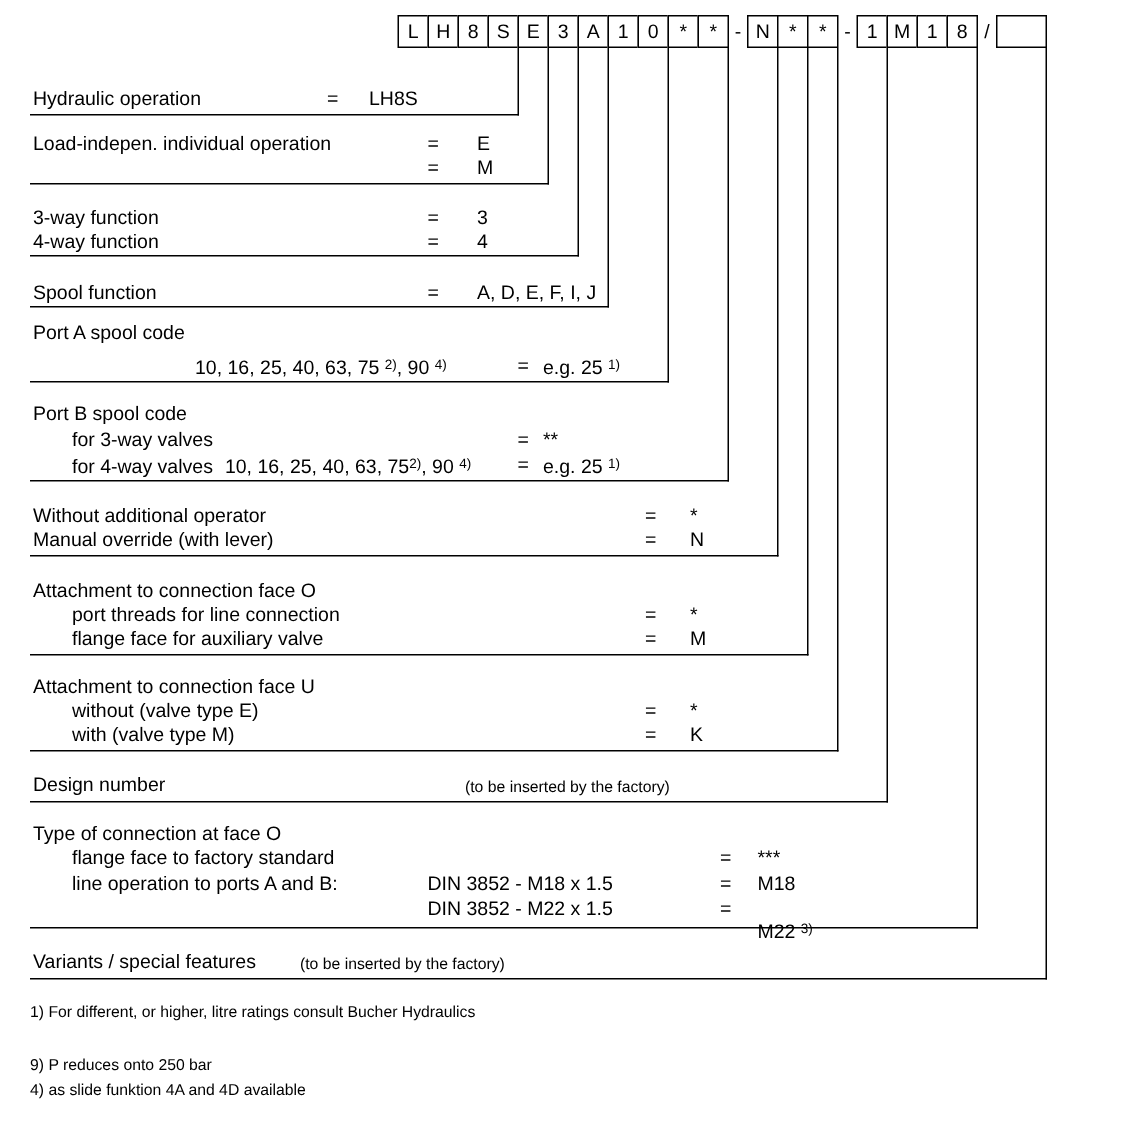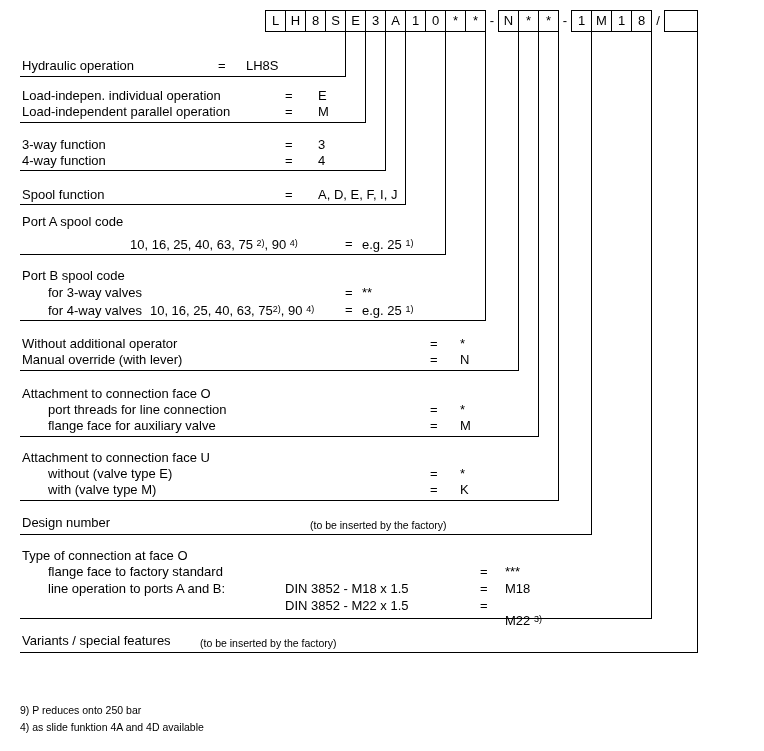--- a/index.html
+++ b/index.html
@@ -69,21 +69,20 @@
   <div class="hline" style="left:20px;top:618px;width:632px"></div>
   <div class="hline" style="left:20px;top:652px;width:678px"></div>
 
   <span class="t" style="left:22px;top:58px">Hydraulic operation</span>
   <span class="t" style="left:218px;top:58px">=</span>
   <span class="t" style="left:246px;top:58px">LH8S</span>
 
   <span class="t" style="left:22px;top:88px">Load-indepen. individual operation</span>
   <span class="t" style="left:285px;top:88px">=</span>
   <span class="t" style="left:318px;top:88px">E</span>
-  <span class="t" style="left:22px;top:104px">Load-independent parallel operation</span>
   <span class="t" style="left:285px;top:104px">=</span>
   <span class="t" style="left:318px;top:104px">M</span>
 
   <span class="t" style="left:22px;top:137px">3-way function</span>
   <span class="t" style="left:285px;top:137px">=</span>
   <span class="t" style="left:318px;top:137px">3</span>
   <span class="t" style="left:22px;top:153px">4-way function</span>
   <span class="t" style="left:285px;top:153px">=</span>
   <span class="t" style="left:318px;top:153px">4</span>
 
@@ -138,16 +137,17 @@
   <span class="t" style="left:285px;top:581px">DIN 3852 - M18 x 1.5</span>
   <span class="t" style="left:480px;top:581px">=</span>
   <span class="t" style="left:505px;top:581px">M18</span>
   <span class="t" style="left:285px;top:598px">DIN 3852 - M22 x 1.5</span>
   <span class="t" style="left:480px;top:598px">=</span>
   <span class="t" style="left:505px;top:612px"><span>M22 </span><span class="sup">3)</span></span>
 
   <span class="t" style="left:22px;top:633px">Variants / special features</span>
   <span class="t small" style="left:200px;top:636px">(to be inserted by the factory)</span>
 
+  <span class="t small" style="left:20px;top:668px">1) For different, or higher, litre ratings consult Bucher Hydraulics</span>
   <span class="t small" style="left:20px;top:703px">9) P reduces onto 250 bar</span>
   <span class="t small" style="left:20px;top:720px">4) as slide funktion 4A and 4D available</span>
 
 </div>
 
 </body></html>

